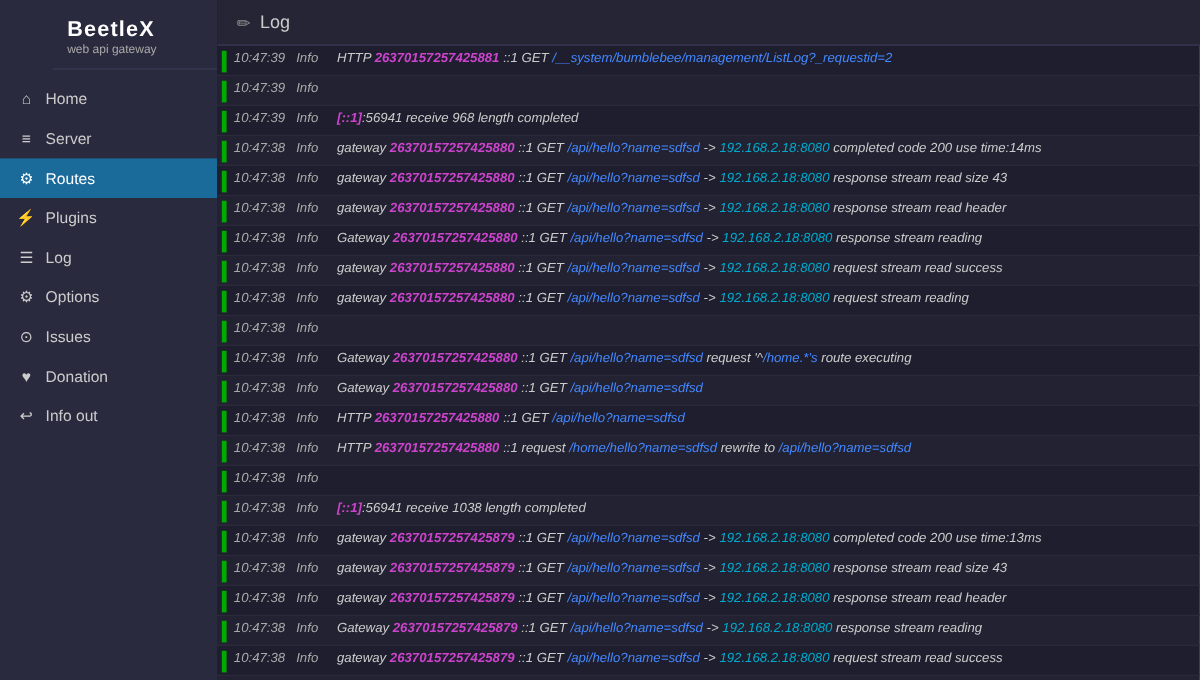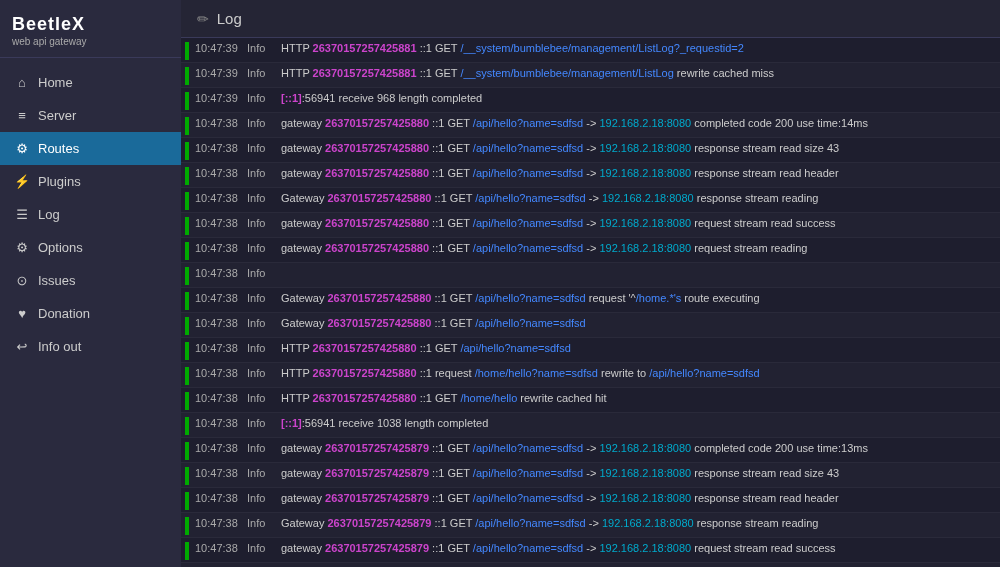--- a/index.html
+++ b/index.html
@@ -10,20 +10,21 @@
       width: 181px;
       min-width: 181px;
       background: #2a2a3e;
       color: #ccc;
       display: flex;
       flex-direction: column;
     }
     .sidebar-logo {
       padding: 14px 12px 10px 12px;
       border-bottom: 1px solid #3a3a5a;
+      margin-left: 44px;
     }
     .sidebar-logo .logo-title {
       font-size: 18px;
       font-weight: bold;
       color: #ffffff;
       letter-spacing: 1px;
     }
     .sidebar-logo .logo-subtitle {
       font-size: 10px;
       color: #aaa;
@@ -74,20 +75,21 @@
     }
     .main-header .header-title {
       font-size: 15px;
       color: #ccc;
       font-weight: normal;
     }
     .log-container {
       flex: 1;
       overflow-y: auto;
       background: #fca5a5;
+      font-style: italic;
     }
     .log-row {
       display: flex;
       align-items: flex-start;
       padding: 2px 8px 2px 4px;
       border-bottom: 1px solid #2a2a3a;
       min-height: 22px;
     }
     .log-row:nth-child(even) {
       background: #222232;
@@ -200,21 +202,20 @@
   <div class="log-row">
         <div class="log-indicator"></div>
         <span class="log-time">10:47:39</span>
         <span class="log-level">Info</span>
         <div class="log-msg">HTTP <span class="highlight-id">26370157257425881</span> ::1 GET <span class="highlight-path">/__system/bumblebee/management/ListLog?_requestid=2</span></div>
       </div>
       <div class="log-row">
         <div class="log-indicator"></div>
         <span class="log-time">10:47:39</span>
         <span class="log-level">Info</span>
-        <div class="log-msg">HTTP <span class="highlight-id">26370157257425881</span> ::1 GET <span class="highlight-path">/__system/bumblebee/management/ListLog</span> rewrite cached miss</div>
       </div>
       <div class="log-row">
         <div class="log-indicator"></div>
         <span class="log-time">10:47:39</span>
         <span class="log-level">Info</span>
         <div class="log-msg"><span class="highlight-bracket">[::1]</span>:56941 receive 968 length completed</div>
       </div>
       <div class="log-row">
         <div class="log-indicator"></div>
         <span class="log-time">10:47:38</span>
@@ -277,21 +278,20 @@
       <div class="log-row">
         <div class="log-indicator"></div>
         <span class="log-time">10:47:38</span>
         <span class="log-level">Info</span>
         <div class="log-msg">HTTP <span class="highlight-id">26370157257425880</span> ::1 request <span class="highlight-path">/home/hello?name=sdfsd</span> rewrite to <span class="highlight-path">/api/hello?name=sdfsd</span></div>
       </div>
       <div class="log-row">
         <div class="log-indicator"></div>
         <span class="log-time">10:47:38</span>
         <span class="log-level">Info</span>
-        <div class="log-msg">HTTP <span class="highlight-id">26370157257425880</span> ::1 GET <span class="highlight-path">/home/hello</span> rewrite cached hit</div>
       </div>
       <div class="log-row">
         <div class="log-indicator"></div>
         <span class="log-time">10:47:38</span>
         <span class="log-level">Info</span>
         <div class="log-msg"><span class="highlight-bracket">[::1]</span>:56941 receive 1038 length completed</div>
       </div>
       <div class="log-row">
         <div class="log-indicator"></div>
         <span class="log-time">10:47:38</span>

